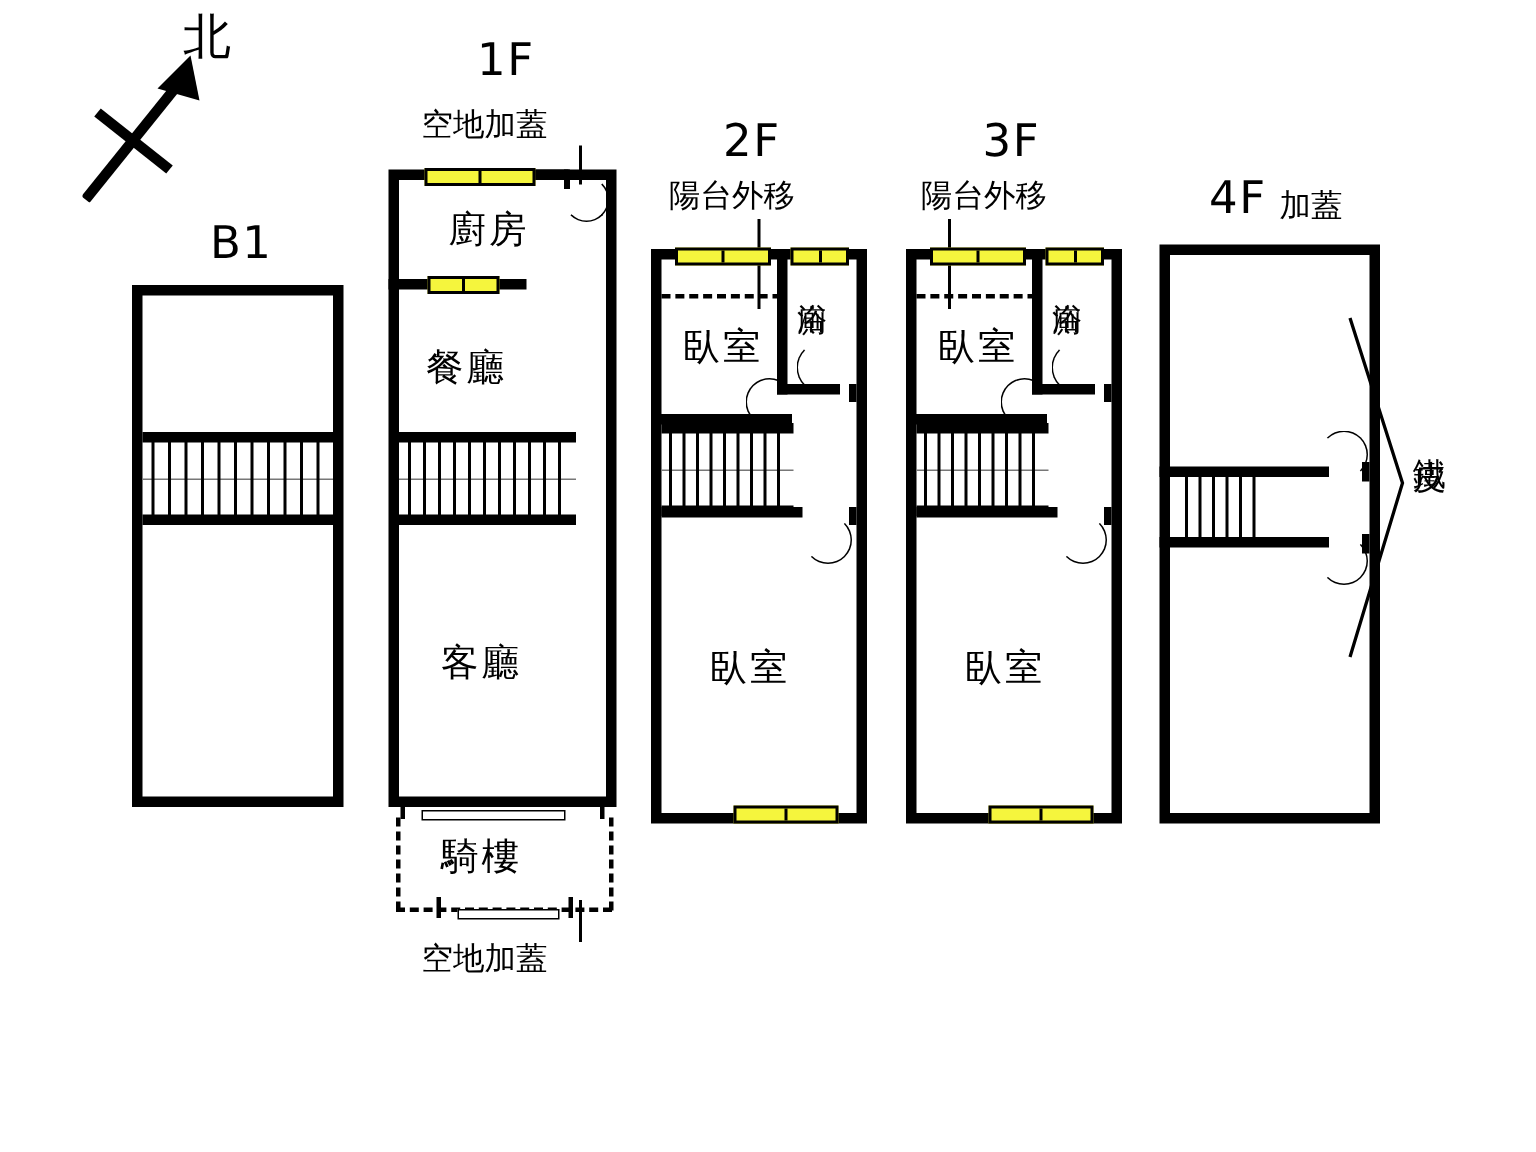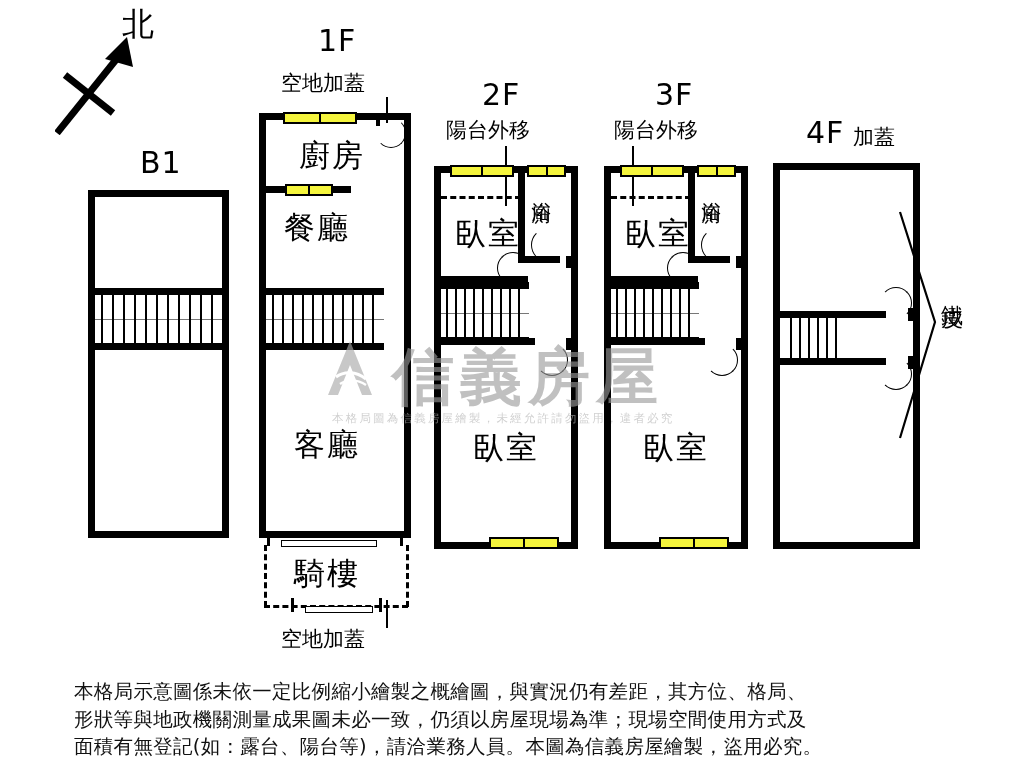--- a/index.html
+++ b/index.html
@@ -5,21 +5,21 @@
   html,body{margin:0;padding:0;background:#ffffff;}
   body{width:1024px;height:768px;overflow:hidden;
        font-family:"DejaVu Sans","Liberation Sans",sans-serif;color:#111;}
   #stage{position:relative;width:1024px;height:768px;background:#fff;}
 
   
   .lbl{position:absolute;white-space:nowrap;line-height:1;color:#000;}
   .floor-tag{font-size:30px;font-weight:400;letter-spacing:1px;}
   .floor-tag-sm{font-size:21px;}
   .note{font-size:21px;}
-  .room{font-size:31px;letter-spacing:2px;}
+  .room{font-size:25px;letter-spacing:2px;}
   .room-sm{font-size:20px;letter-spacing:1px;}
   .vert{writing-mode:vertical-rl;text-orientation:upright;line-height:1.04;}
 
   
   .wall{position:absolute;background:#000;}
   .outline{position:absolute;border:7px solid #000;box-sizing:border-box;background:transparent;}
   .dash-l{position:absolute;border-left:3px dashed #000;}
   .dash-h{position:absolute;border-top:3px dashed #000;}
 
   
@@ -115,21 +115,21 @@
 
   <div class="wall" style="left:357px;top:113px;width:22px;height:7px;"></div>
   <div class="wall" style="left:376px;top:113px;width:4px;height:13px;"></div>
   <div class="arc3" style="left:376px;top:118px;width:30px;height:30px;"></div>
 
   <div class="lbl room" style="left:299px;top:140px;">廚房</div>
 
   <div class="wall" style="left:259px;top:186px;width:92px;height:7px;"></div>
   <div class="win" style="left:285px;top:184px;width:48px;height:12px;"></div>
 
-  <div class="lbl room" style="left:284px;top:212px;">餐廳</div>
+  <div class="lbl room" style="left:284px;top:232px;">餐廳</div>
 
   <div class="stairs" style="left:266px;top:288px;width:118px;height:62px;">
     <div class="cap" style="top:0;"></div>
     <div class="cap" style="bottom:0;"></div>
     <div class="mid"></div>
     <div class="tread" style="left:6px;"></div>
       <div class="tread" style="left:16px;"></div>
     <div class="tread" style="left:26px;"></div>
       <div class="tread" style="left:36px;"></div>
     <div class="tread" style="left:46px;"></div>
@@ -263,29 +263,15 @@
   <div class="wall" style="left:908px;top:308px;width:5px;height:13px;"></div>
   <div class="wall" style="left:908px;top:356px;width:5px;height:13px;"></div>
   <div class="arc2" style="left:880px;top:287px;width:32px;height:32px;"></div>
   <div class="arc3" style="left:880px;top:358px;width:32px;height:32px;"></div>
 
   <svg class="bracket" style="left:895px;top:210px;width:52px;height:230px;" viewBox="0 0 52 230">
     <polyline points="5,2 40,112 5,228" fill="none" stroke="#000" stroke-width="2.2"></polyline>
   </svg>
   <div class="lbl room-sm vert" style="left:940px;top:288px;font-size:22px;">鐵皮</div>
 
-  <div id="watermark">
-    <svg id="wm-mark" viewBox="0 0 60 62">
-      <path d="M30 4 L8 58 L18 58 L30 28 L42 58 L52 58 Z" fill="#a8a8a8"></path>
-      <path d="M16 40 C24 34, 36 34, 46 42" stroke="#ffffff" stroke-width="3" fill="none"></path>
-      <path d="M20 47 C27 42, 37 42, 46 48" stroke="#ffffff" stroke-width="2.4" fill="none"></path>
-    </svg>
-    <div id="wm-logo-text">信義房屋</div>
-    <div id="wm-sub">本格局圖為信義房屋繪製，未經允許請勿盜用，違者必究</div>
-  </div>
-
-  <div id="disclaimer">
-    <div>本格局示意圖係未依一定比例縮小繪製之概繪圖，與實況仍有差距，其方位、格局、</div>
-    <div>形狀等與地政機關測量成果圖未必一致，仍須以房屋現場為準；現場空間使用方式及</div>
-    <div>面積有無登記(如：露台、陽台等)，請洽業務人員。本圖為信義房屋繪製，盜用必究。</div>
-  </div>
+
 
 </div>
 
 </body></html>

